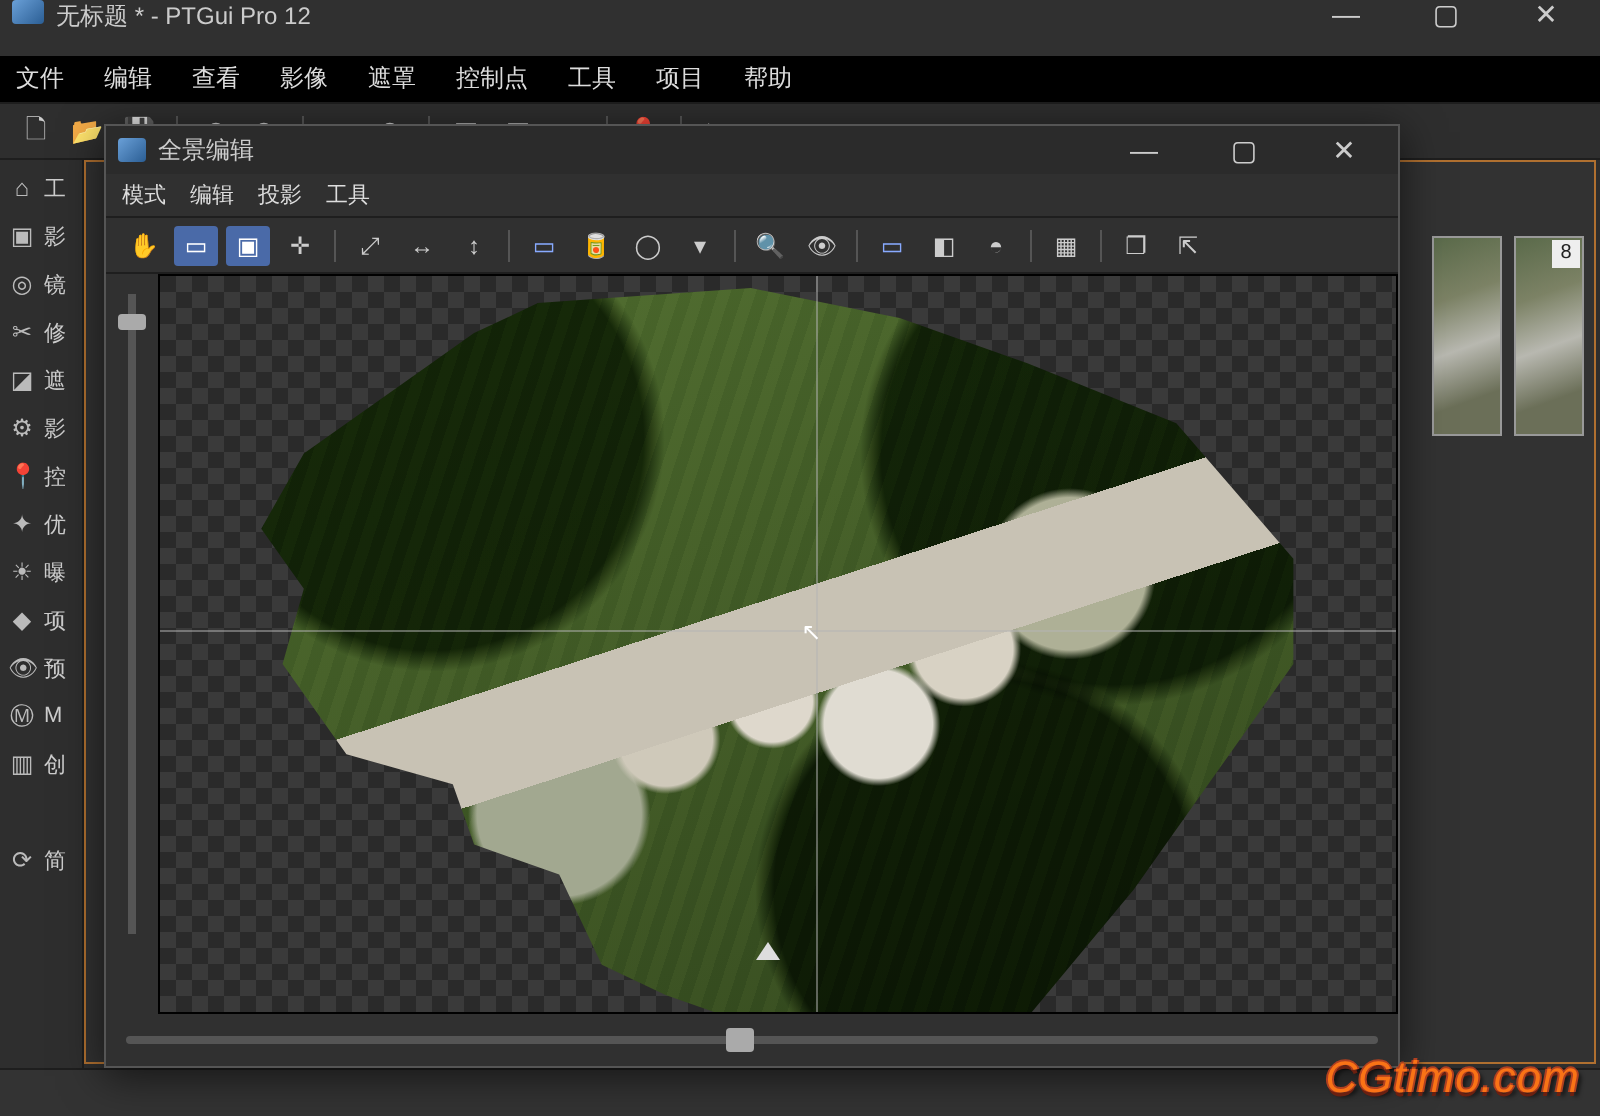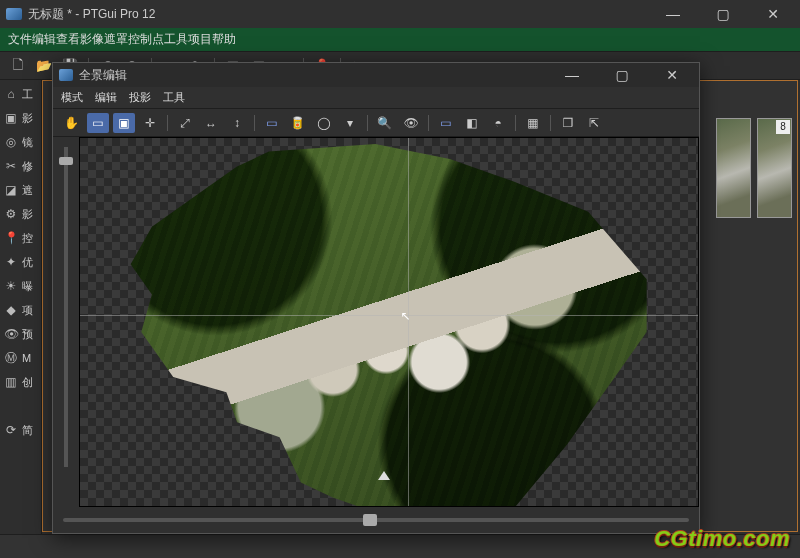--- a/index.html
+++ b/index.html
@@ -1,26 +1,26 @@
 <!DOCTYPE html>
 <html><head>
 <meta charset="utf-8">
 <style>
   * { margin: 0; padding: 0; box-sizing: border-box; font-family: "Microsoft YaHei", "Segoe UI", sans-serif; user-select: none; }
   body { width: 800px; height: 558px; background: #2a2a2a; color: #ccc; overflow: hidden; position: relative; }
 
   
   .window { width: 800px; height: 558px; background: #2e2e2e; position: relative; }
-  .titlebar { height: 28px; background: #303030; display: flex; align-items: center; padding: 0 6px; font-size: 12px; }
+  .titlebar { height: 28px; background: #303030; display: flex; padding: 0 6px; font-size: 12px; }
   .titlebar .app-icon { width: 16px; height: 12px; background: linear-gradient(135deg,#6aa0d8,#2b5e94); margin-right: 6px; border-radius: 2px; }
   .titlebar .title { flex: 1; color: #ccc; }
   .winctl { display: flex; gap: 20px; padding-right: 6px; }
   .winctl span { width: 30px; text-align: center; color: #ccc; font-size: 14px; line-height: 14px; }
 
-  .menubar { height: 24px; background: #14532d; display: flex; align-items: center; padding: 0 8px; gap: 0; font-size: 12px; color: #ddd; border-bottom: 1px solid #1e1e1e; }
+  .menubar { height: 24px; background: #000000; display: flex; align-items: center; padding: 0 8px; gap: 20px; font-size: 12px; color: #ddd; border-bottom: 1px solid #1e1e1e; }
   .menubar span { cursor: default; }
 
   .maintoolbar { height: 28px; background: #2e2e2e; display: flex; align-items: center; padding: 0 8px; gap: 6px; border-bottom: 1px solid #1e1e1e; }
   .maintoolbar .ticon { width: 20px; height: 20px; display:flex; align-items:center; justify-content:center; color:#ccc; font-size:13px; }
   .vsep { width:1px; height:16px; background:#555; margin:0 2px; }
 
   .content-row { position:absolute; top:80px; left:0; right:0; bottom:24px; display:flex; }
 
   .sidebar { width: 42px; background:#2e2e2e; border-right:1px solid #1e1e1e; display:flex; flex-direction:column; padding-top:2px; }
   .sidebar .sbitem { height:24px; display:flex; align-items:center; gap:4px; padding:0 4px; font-size:11px; color:#ccc; overflow:hidden; white-space:nowrap; }
@@ -94,22 +94,22 @@
   .crosshair-h { left:0; right:0; top:48%; height:1px; }
   .crosshair-v { top:0; bottom:0; left:53%; width:1px; }
   .cursor { position:absolute; top:47%; left:52.2%; color:#fff; font-size:12px; transform:translate(-2px,-2px); }
 
   .hslider-row { height:26px; display:flex; align-items:center; padding:0 10px; }
   .hslider-track { flex:1; height:4px; background:#555; position:relative; border-radius:2px; }
   .hslider-handle { position:absolute; left:48%; top:-4px; width:14px; height:12px; background:#aaa; border-radius:2px; }
   .indicator { position:absolute; left:48.2%; bottom:26px; width:0; height:0; border-left:6px solid transparent; border-right:6px solid transparent; border-bottom:9px solid #ddd; }
 
   
-  .watermark { position:absolute; right:10px; bottom:6px; font-size:22px; font-weight:700; font-style:italic;
-    color:#84cc16;
+  .watermark { position:absolute; right:10px; bottom:6px; font-size:22px; font-weight:400; font-style:italic;
+    color:#f97316;
     text-shadow: -1px 0 #b04020, 1px 0 #b04020, 0 -1px #b04020, 0 2px #6b2010, 2px 2px 2px rgba(0,0,0,.7);
     letter-spacing:.5px;
   }
 </style>
 </head>
 <body>
 
 <div class="window">
 
   <div class="titlebar">

